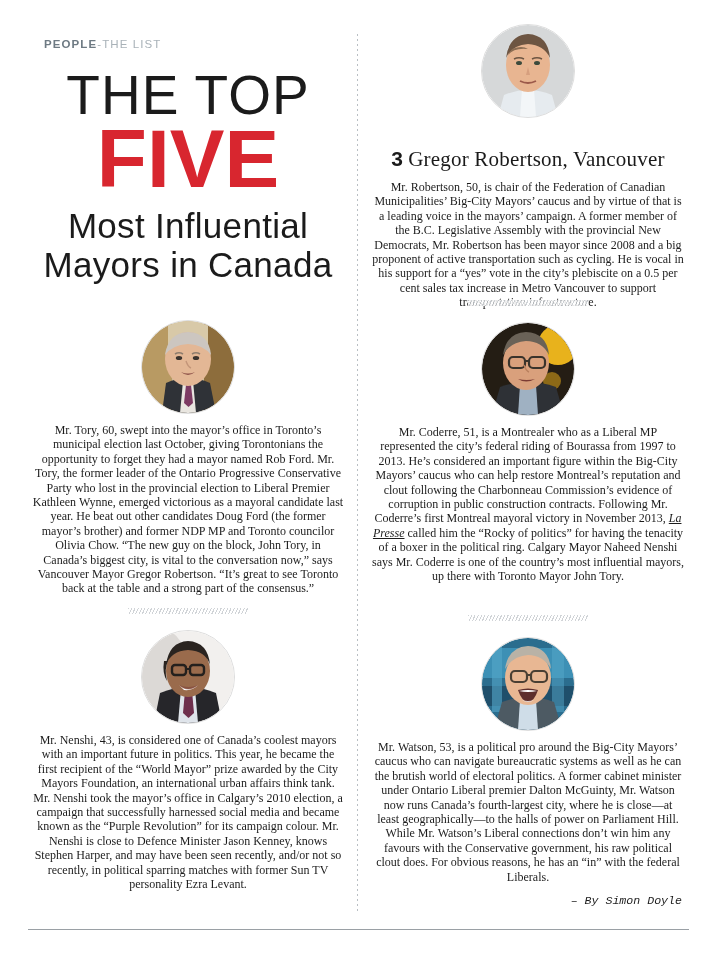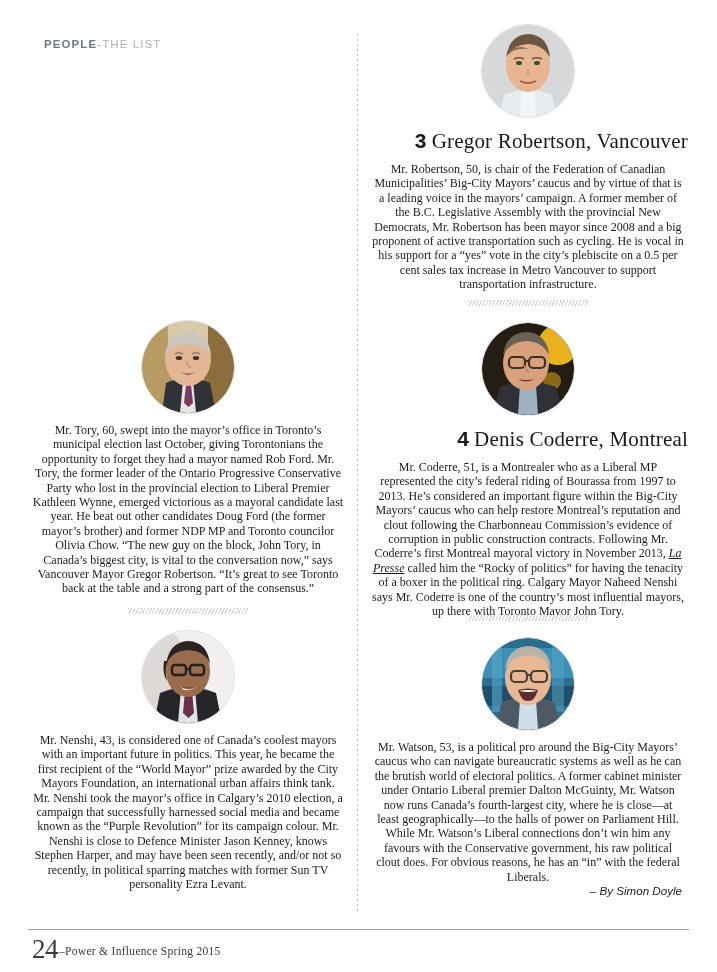--- a/index.html
+++ b/index.html
@@ -102,28 +102,27 @@
     height: 92px;
     margin: 0 auto;
     border-radius: 50%;
     border: 1px solid #dddddd;
     overflow: hidden;
     position: relative;
   }
   .portrait svg { display:block; }
 
   .entry-head {
-    margin-top: 11px;
+    margin-top: 29px;
     font-family: "Liberation Serif", serif;
     font-size: 21px;
     line-height: 24px;
     color: #1a1a1a;
     letter-spacing: 0.2px;
     white-space: nowrap;
-    text-align: right;
   }
   .entry-head .rank {
     font-family: "Liberation Sans", sans-serif;
     font-weight: bold;
     font-size: 21px;
     margin-right: 5px;
   }
 
   .entry-body {
     margin-top: 9px;
@@ -131,23 +130,24 @@
     font-family: "Liberation Serif", serif;
     font-size: 12px;
     line-height: 14.4px;
     color: #1c1c1c;
     text-align: center;
     text-indent: 0;
   }
   .entry-body i { font-style: italic; text-decoration: underline; }
 
   .byline {
+    margin-top: 10px;
     padding-right: 6px;
     text-align: right;
-    font-family: Liberation Sans, sans-serif;
+    font-family: Liberation Mono, monospace;
     font-style: italic;
     font-size: 11.6px;
     color: #1c1c1c;
   }
 
   
   .footer-rule {
     position: absolute;
     left: 28px;
     top: 929px;
@@ -178,20 +178,26 @@
 <body>
 
 <div class="page">
 
   <div class="kicker">
     <span class="k-strong">PEOPLE</span><span class="k-light">-THE LIST</span>
   </div>
 
   <div class="col-divider"></div>
 
+  <div class="masthead">
+    <div class="mh-the-top">THE TOP</div>
+    <div class="mh-five">FIVE</div>
+    <div class="mh-sub">Most Influential</div>
+    <div class="mh-sub" style="margin-top:0">Mayors in Canada</div>
+  </div>
 
   <div class="entry" style="left:28px; top:320px;">
     <div class="portrait">
       <svg width="92" height="92" viewBox="0 0 92 92" aria-hidden="true">
         <defs>
           <clipPath id="c1">
               <circle cx="46" cy="46" r="46"></circle>
             </clipPath>
         </defs>
         <g clip-path="url(#c1)">
@@ -293,23 +299,20 @@
           <ellipse cx="44" cy="40" rx="23" ry="27" fill="#d9a07c"></ellipse>
           <path d="M21 32 Q24 10 44 9 Q65 10 67 32 Q60 18 44 18 Q28 19 21 32 Z" fill="#6a6257"></path>
           <rect x="27" y="34" width="16" height="11" rx="4" fill="none" stroke="#3a332b" stroke-width="2.2"></rect>
           <rect x="47" y="34" width="16" height="11" rx="4" fill="none" stroke="#3a332b" stroke-width="2.2"></rect>
           <line x1="43" y1="38" x2="47" y2="38" stroke="#3a332b" stroke-width="1.8"></line>
           <path d="M36 56 Q44 61 53 56 Q45 58 36 56 Z" fill="#7b3b33"></path>
           <path d="M42 42 Q44 48 47 49" stroke="#b9805e" stroke-width="1.4" fill="none"></path>
         </g>
       </svg>
     </div>
-    <div class="entry-head">
-      <span class="rank">4</span><span>Denis Coderre, Montreal</span>
-    </div>
     <div class="entry-body"><span>Mr. Coderre, 51, is a Montrealer who as a Liberal MP represented the city’s federal riding of Bourassa from 1997 to 2013. He’s considered an important figure within the Big-City Mayors’ caucus who can help restore Montreal’s reputation and clout following the Charbonneau Commission’s evidence of corruption in public construction contracts. Following Mr. Coderre’s first Montreal mayoral victory in November 2013, </span><i>La Presse</i><span> called him the “Rocky of politics” for having the tenacity of a boxer in the political ring. Calgary Mayor Naheed Nenshi says Mr. Coderre is one of the country’s most influential mayors, up there with Toronto Mayor John Tory.</span></div>
   </div>
 
   <div class="entry" style="left:368px; top:615px;">
     <div class="hatch"></div>
     <div class="portrait">
       <svg width="92" height="92" viewBox="0 0 92 92" aria-hidden="true">
         <defs>
             <clipPath id="c5">
               <circle cx="46" cy="46" r="46"></circle>
@@ -332,17 +335,14 @@
           <path d="M37 53 Q46 51 55 53 Q46 55 37 53 Z" fill="#ffffff"></path>
           <path d="M40 62 Q46 66 52 62 Q46 64 40 62 Z" fill="#ffffff" opacity="0.8"></path>
         </g>
       </svg>
     </div>
     <div class="entry-body">Mr. Watson, 53, is a political pro around the Big-City Mayors’ caucus who can navigate bureaucratic systems as well as he can the brutish world of electoral politics. A former cabinet minister under Ontario Liberal premier Dalton McGuinty, Mr. Watson now runs Canada’s fourth-largest city, where he is close—at least geographically—to the halls of power on Parliament Hill. While Mr. Watson’s Liberal connections don’t win him any favours with the Conservative government, his raw political clout does. For obvious reasons, he has an “in” with the federal Liberals.</div>
     <div class="byline">– By Simon Doyle</div>
   </div>
 
   <div class="footer-rule"></div>
-  <div class="footer">
-    <span class="pg">24</span><span class="ft">–Power &amp; Influence Spring 2015</span>
-  </div>
 
 </div>
 
 </body></html>

